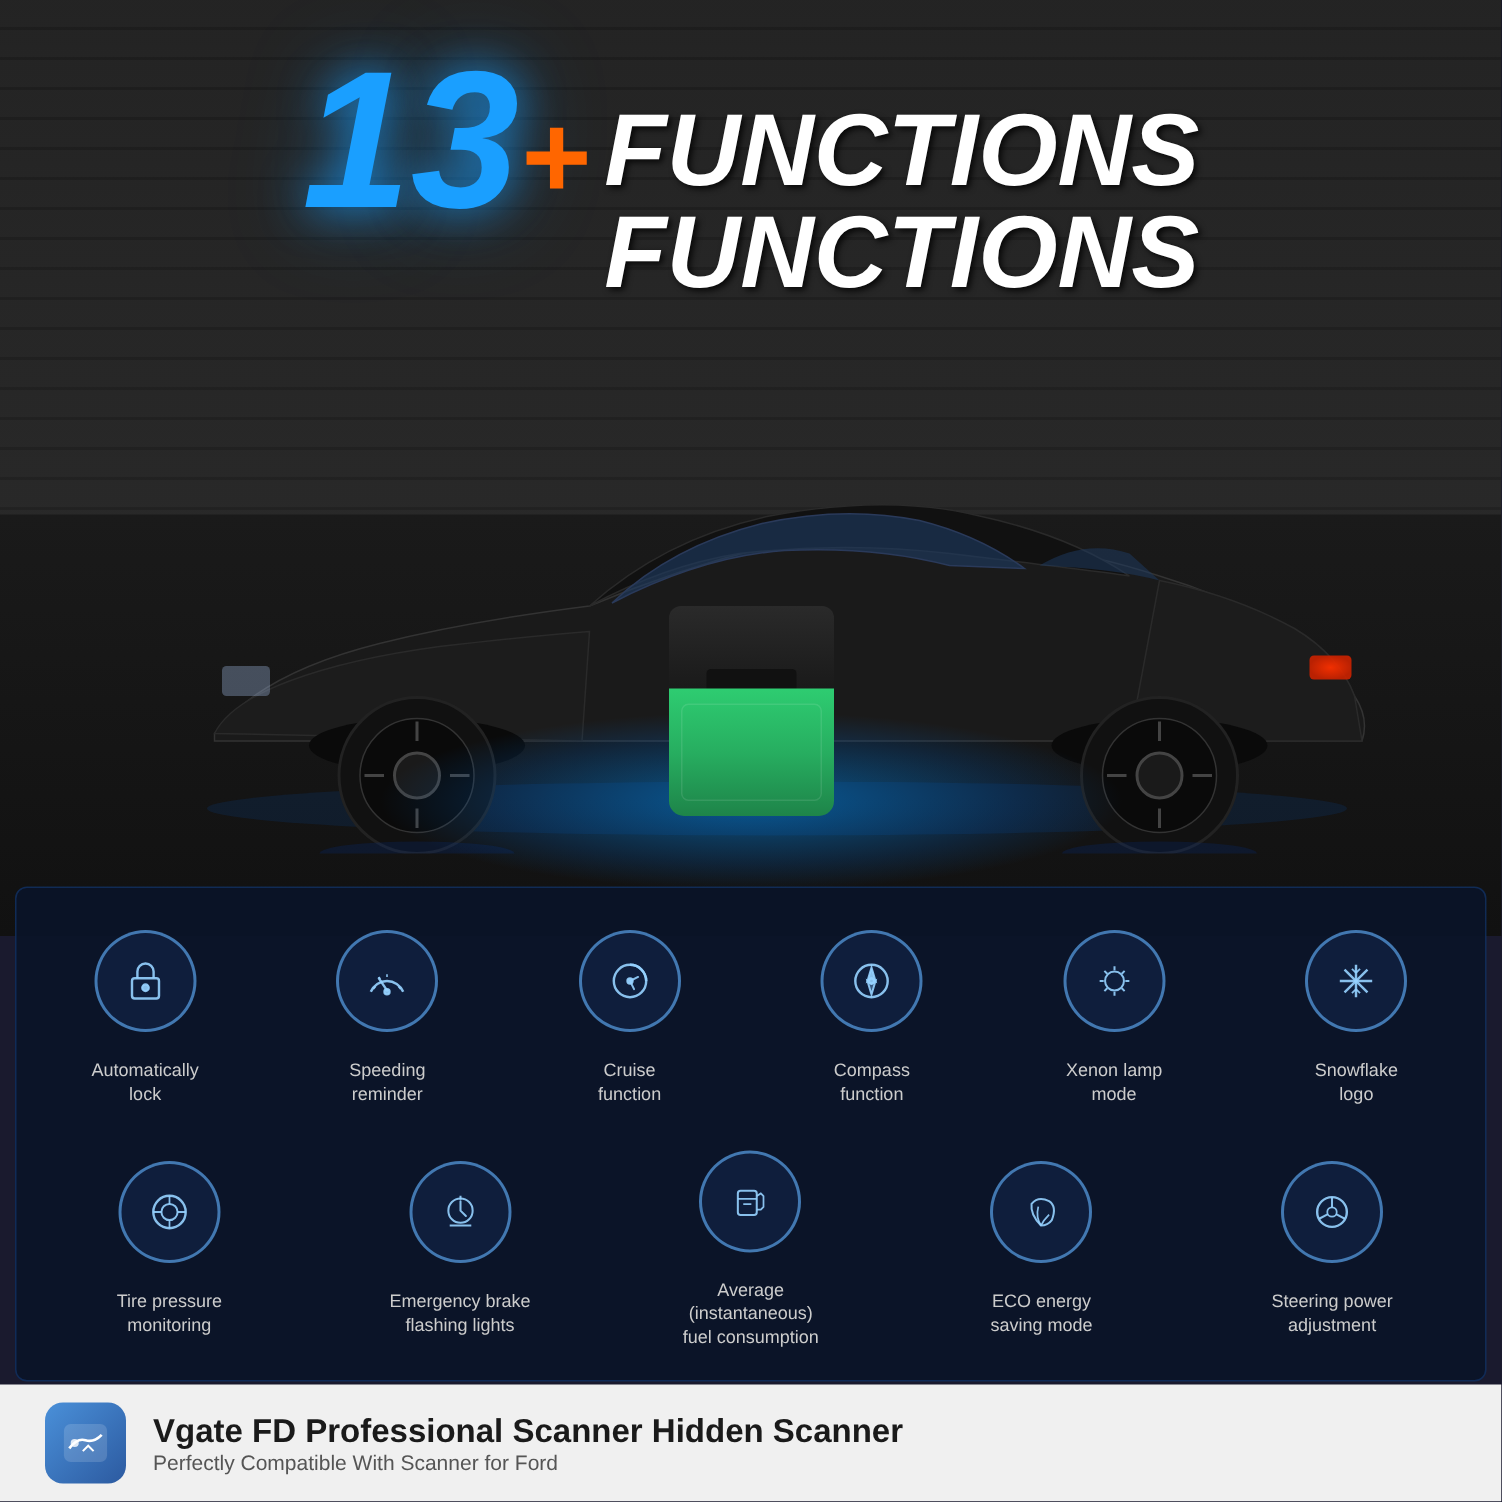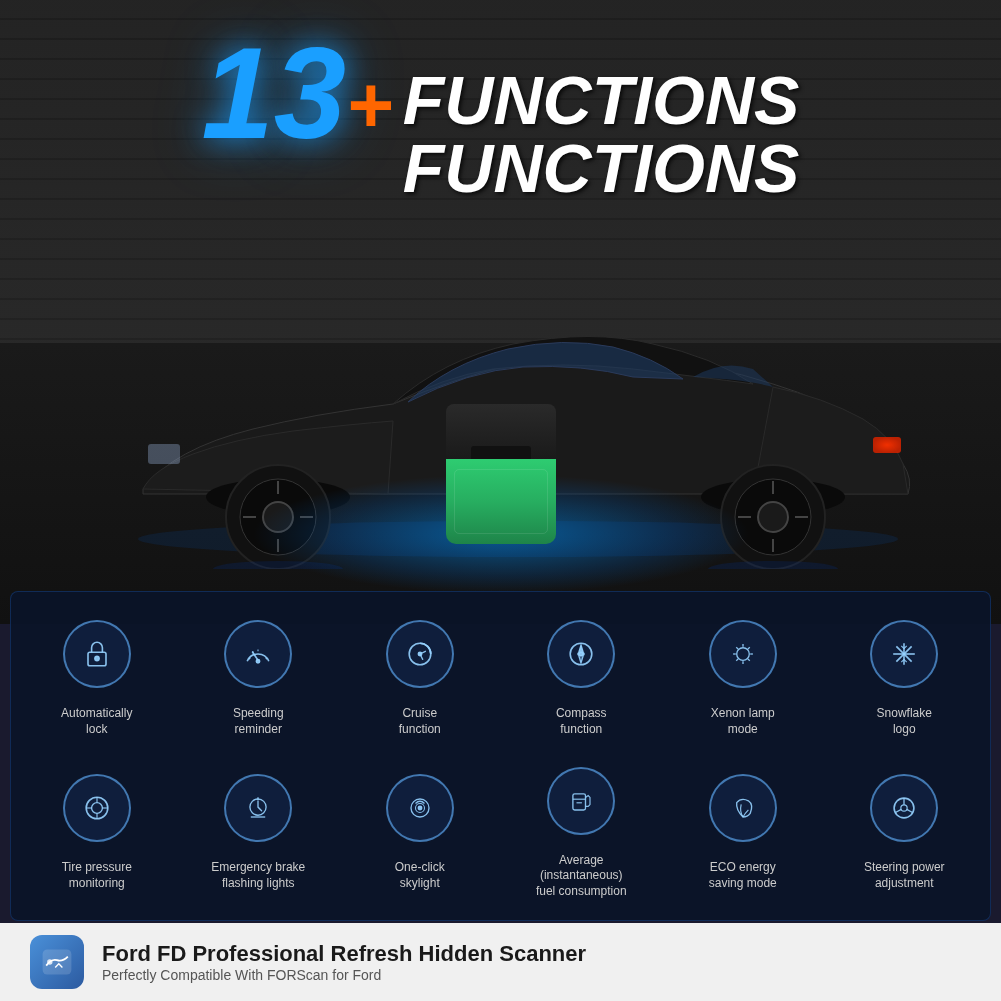--- a/index.html
+++ b/index.html
@@ -476,31 +476,20 @@
           <svg viewBox="0 0 40 40">
             <circle cx="20" cy="19" r="9" stroke="rgba(150,210,255,0.9)" stroke-width="1.5" fill="none"></circle>
             <path d="M20 12 L20 19 L24 23" stroke="rgba(150,210,255,0.9)" stroke-width="1.5" fill="none" stroke-linecap="round"></path>
             <line x1="12" y1="30" x2="28" y2="30" stroke="rgba(150,210,255,0.9)" stroke-width="1.5"></line>
             <line x1="20" y1="8" x2="20" y2="11" stroke="rgba(150,210,255,0.9)" stroke-width="1.5"></line>
           </svg>
         </div>
         <span class="function-label">Emergency brake<br>flashing lights</span>
       </div>
 
-      <div class="function-item">
-        <div class="function-icon-circle">
-          <svg viewBox="0 0 40 40">
-            <circle cx="20" cy="20" r="10" stroke="rgba(150,210,255,0.9)" stroke-width="1.5" fill="none"></circle>
-            <circle cx="20" cy="20" r="5" stroke="rgba(150,210,255,0.9)" stroke-width="1.2" fill="none"></circle>
-            <path d="M15 15 Q20 10 25 15" stroke="rgba(150,210,255,0.9)" stroke-width="1.5" fill="none"></path>
-            <circle cx="20" cy="20" r="2" fill="rgba(150,210,255,0.9)"></circle>
-          </svg>
-        </div>
-        <span class="function-label">One-click<br>skylight</span>
-      </div>
 
       <div class="function-item">
         <div class="function-icon-circle">
           <svg viewBox="0 0 40 40">
             <rect x="11" y="12" width="14" height="18" rx="2" stroke="rgba(150,210,255,0.9)" stroke-width="1.5" fill="none"></rect>
             <line x1="11" y1="18" x2="25" y2="18" stroke="rgba(150,210,255,0.9)" stroke-width="1.3"></line>
             <path d="M25 16 L28 14 L30 16 L30 24 L28 26 L25 26" stroke="rgba(150,210,255,0.9)" stroke-width="1.3" fill="none"></path>
             <line x1="15" y1="22" x2="21" y2="22" stroke="rgba(150,210,255,0.9)" stroke-width="1.3"></line>
           </svg>
         </div>
@@ -538,18 +527,18 @@
   <div class="bottom-bar">
     <div class="app-icon">
       <svg viewBox="0 0 40 40" xmlns="http://www.w3.org/2000/svg">
         <rect x="4" y="6" width="32" height="28" rx="5" fill="rgba(255,255,255,0.15)"></rect>
         <path d="M8 24 Q14 16 20 18 Q26 20 32 14" stroke="white" stroke-width="2" fill="none"></path>
         <circle cx="12" cy="20" r="3" fill="rgba(255,255,255,0.8)"></circle>
         <path d="M18 26 L22 22 L26 26" stroke="white" stroke-width="1.5" fill="none"></path>
       </svg>
     </div>
     <div class="bottom-text">
-      <span class="bottom-title">Ford FD Professional Refresh Hidden Scanner</span>
-      <span class="bottom-subtitle">Perfectly Compatible With FORScan for Ford</span>
+      <span class="bottom-title">Vgate FD Professional Scanner Hidden Scanner</span>
+      <span class="bottom-subtitle">Perfectly Compatible With Scanner for Ford</span>
     </div>
   </div>
 
 </div>
 
 </body></html>

